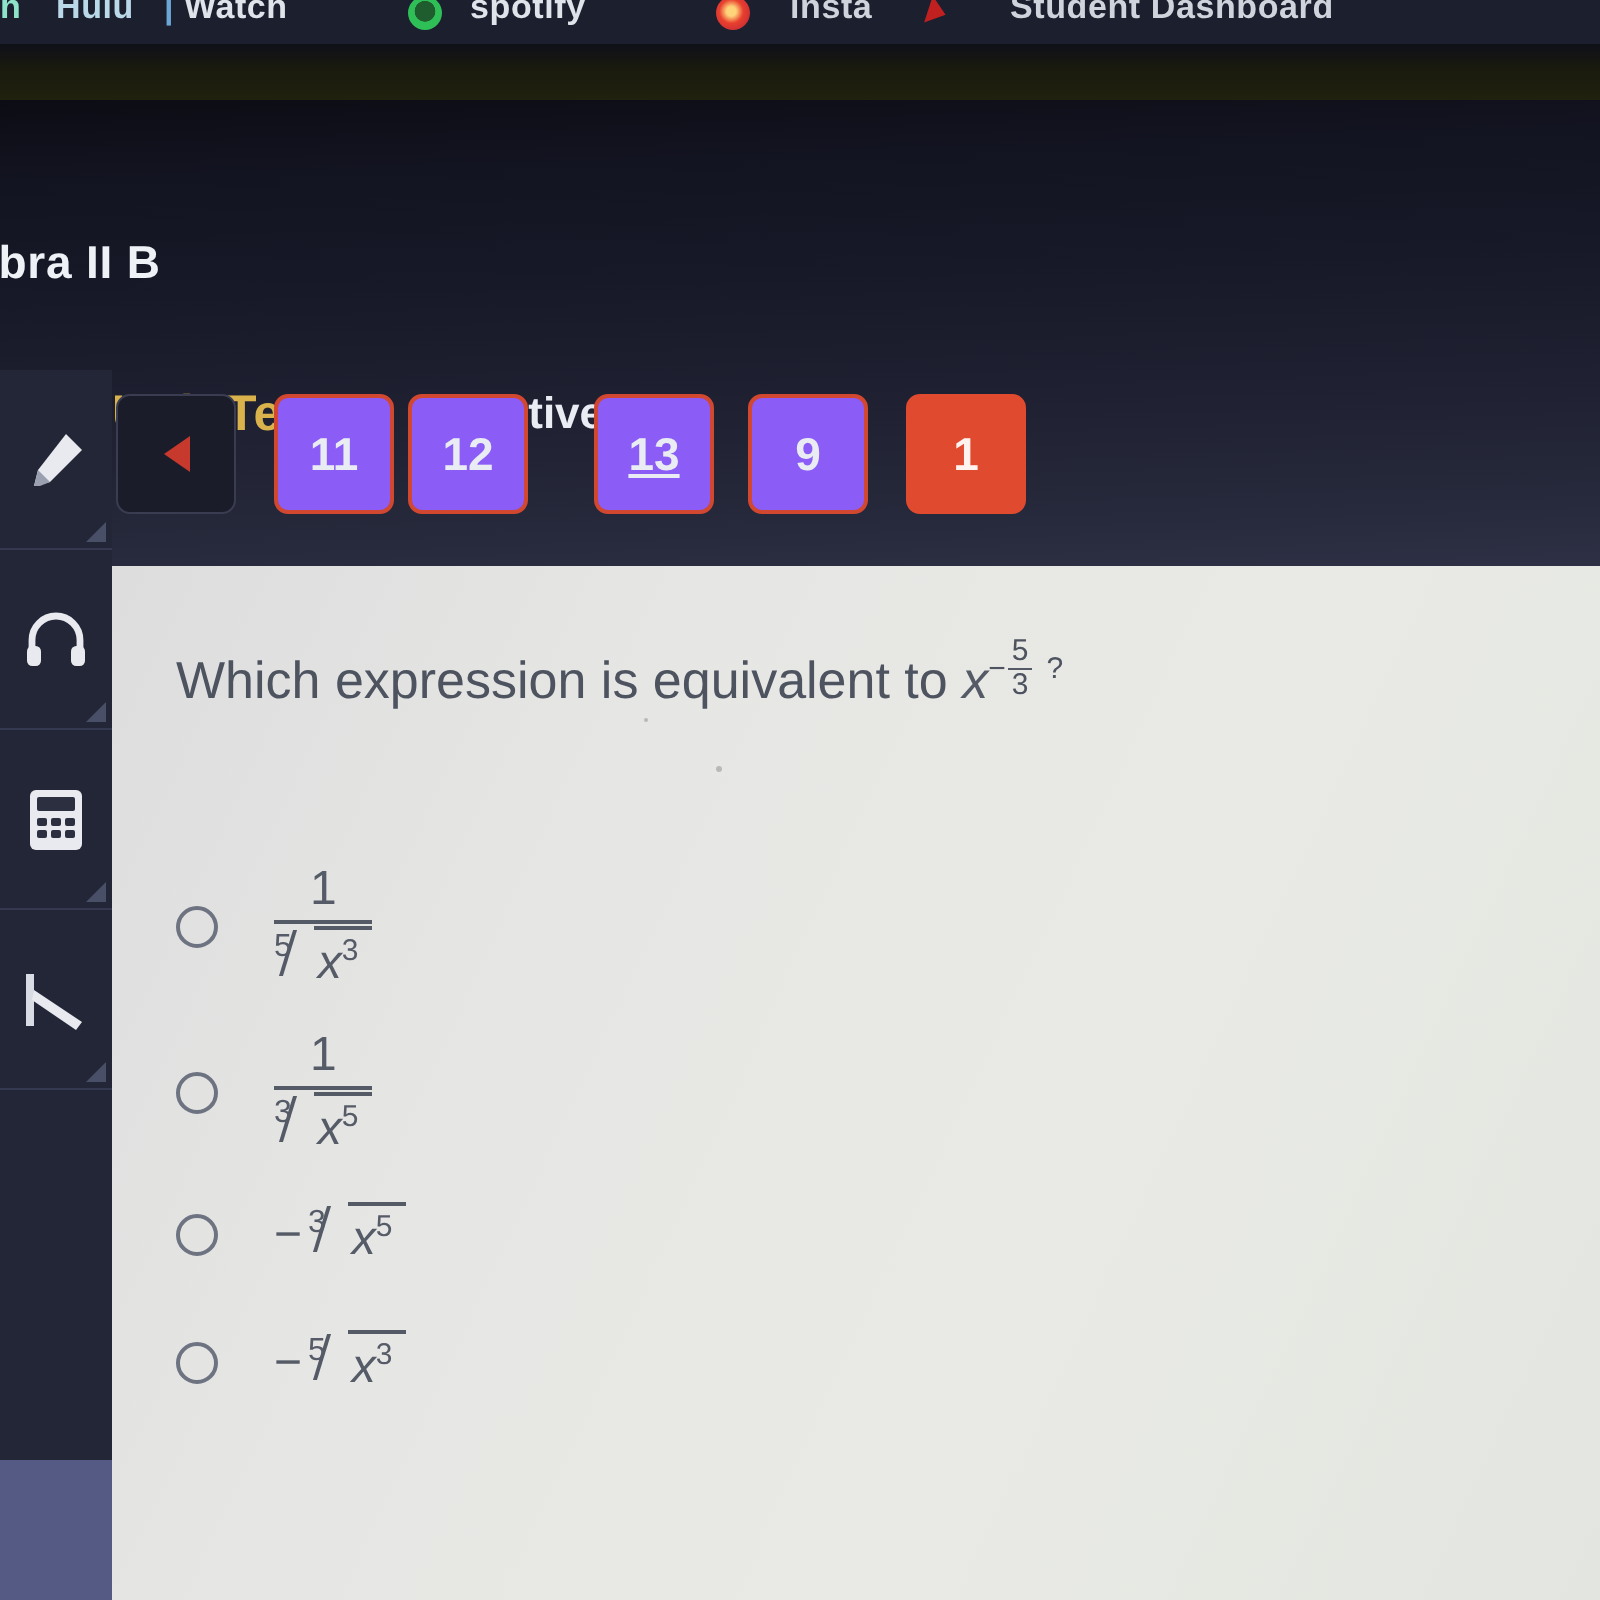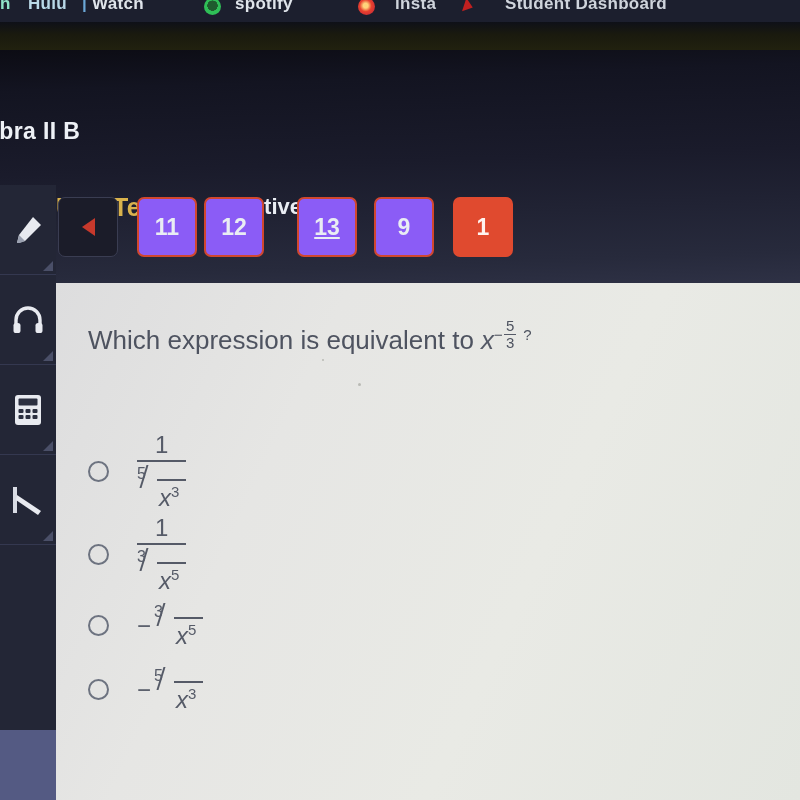--- a/index.html
+++ b/index.html
@@ -167,21 +167,21 @@
   }
   .rad-sym { position:relative; display:inline-flex; align-items:flex-start; }
   .rad-sym .chk {
     width:13px; height:23px; margin-right:1px;
     border-left:2px solid #555a67;
     transform:skewX(-17deg);
     position:relative; top:2px;
   }
   .rad-body {
     border-top:2px solid #555a67; padding:2px 7px 0 2px;
-    font-size:24px; font-style:italic; white-space:nowrap;margin-top:16px;
+    font-size:24px; font-style:italic; white-space:nowrap;
   }
   .rad-body sup { font-size:15px; font-style:normal; }
   .minus-pre { font-size:24px; margin-right:3px; }
 
   #choice0 { top:148px; }
   #choice1 { top:231px; }
   #choice2 { top:318px; }
   #choice3 { top:382px; }
 
   

